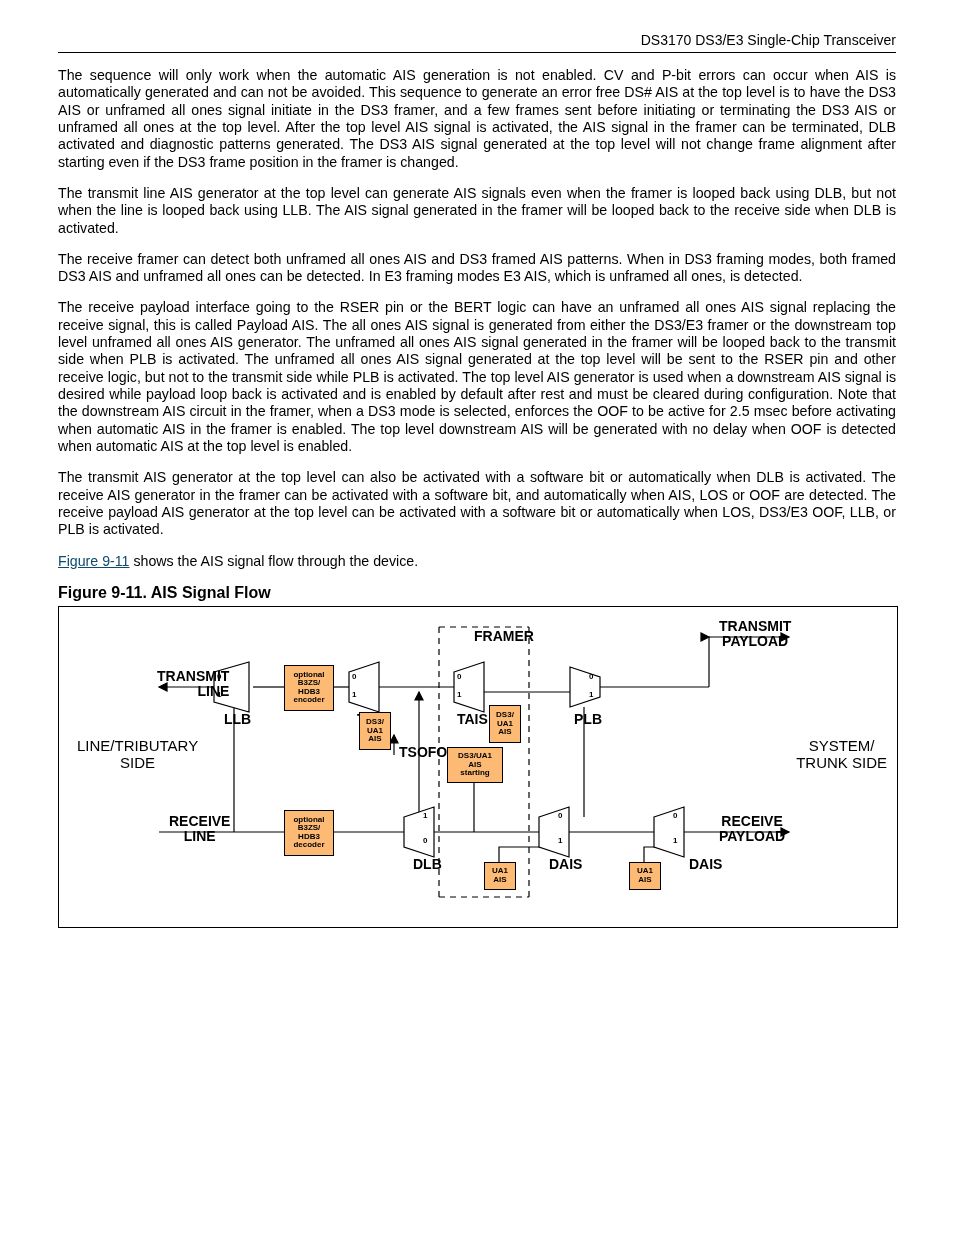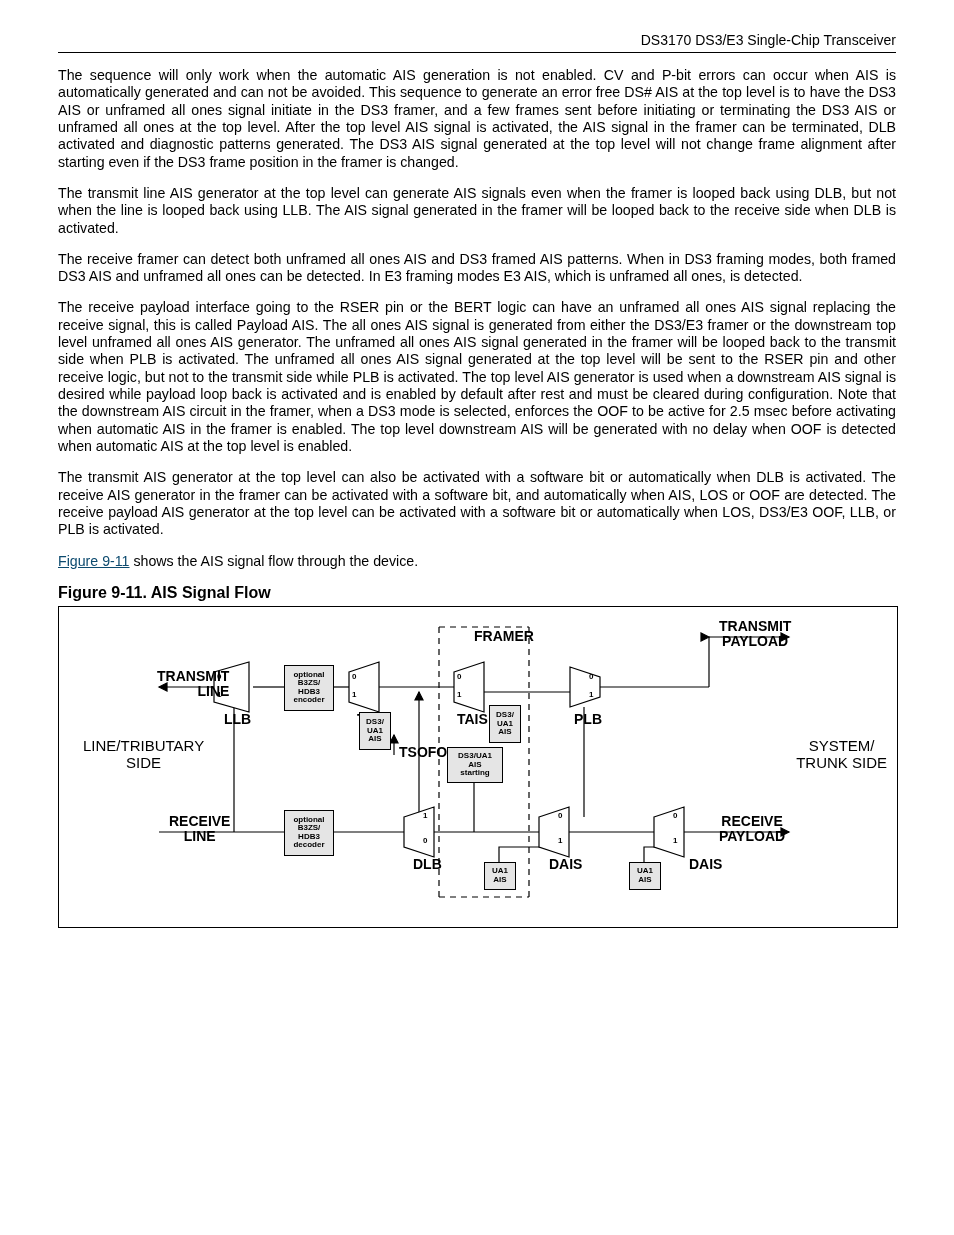--- a/index.html
+++ b/index.html
@@ -54,21 +54,21 @@
   .big-lbl {
     position: absolute;
     font-size: 15px;
     text-align: center;
     line-height: 1.15;
     white-space: pre;
   }
   .box {
     position: absolute;
     border: 1px solid #000;
-    background: #e5e5e5;
+    background: #fdba74;
     font-size: 8px;
     font-weight: bold;
     text-align: center;
     display: flex;
     align-items: center;
     justify-content: center;
     line-height: 1.05;
     white-space: pre;
   }
   .footer {
@@ -149,21 +149,21 @@
         <polygon points="155,65 190,55 190,105 155,95"></polygon>
         <polygon points="290,65 320,55 320,105 290,95"></polygon>
         <polygon points="395,65 425,55 425,105 395,95"></polygon>
         <polygon points="511,60 541,70 541,90 511,100"></polygon>
         <polygon points="345,210 375,200 375,250 345,240"></polygon>
         <polygon points="480,210 510,200 510,250 480,240"></polygon>
         <polygon points="595,210 625,200 625,250 595,240"></polygon>
       </g>
     </svg>
 
-    <div class="big-lbl" style="left:24px; top:130px;">LINE/TRIBUTARY
+    <div class="big-lbl" style="left:18px; top:130px;">LINE/TRIBUTARY
 SIDE</div>
     <div class="big-lbl" style="right:10px; top:130px;">SYSTEM/
 TRUNK SIDE</div>
 
     <div class="lbl" style="left:98px; top:62px; text-align:right;">TRANSMIT
 LINE</div>
     <div class="lbl" style="left:110px; top:207px;">RECEIVE
 LINE</div>
     <div class="lbl" style="left:660px; top:12px;">TRANSMIT
 PAYLOAD</div>

